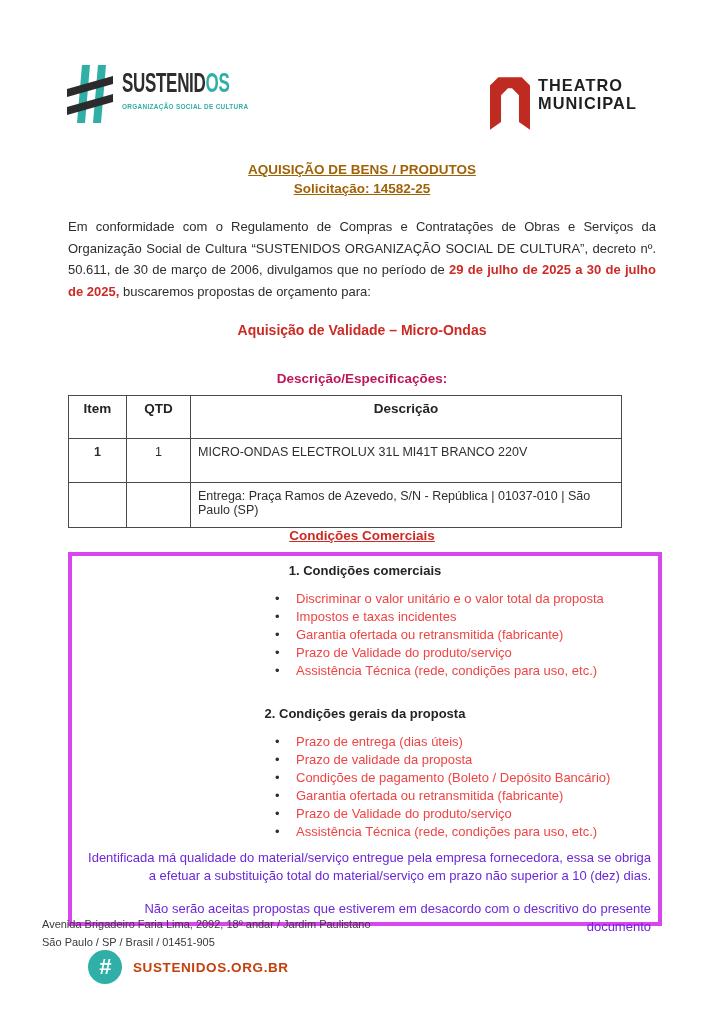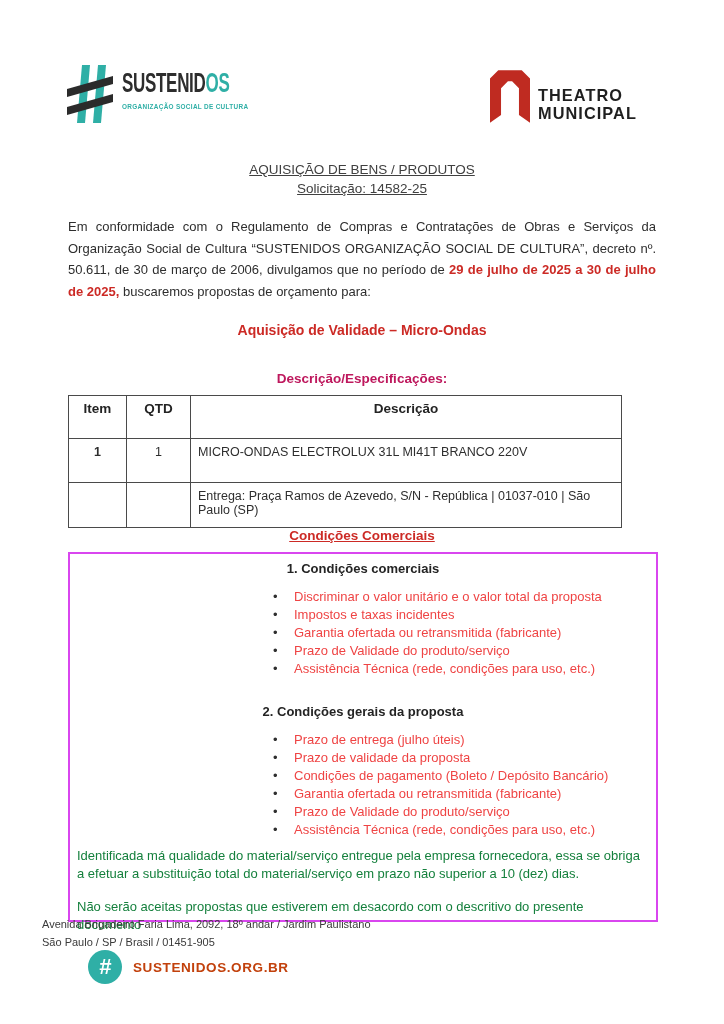--- a/index.html
+++ b/index.html
@@ -14,30 +14,30 @@
   .logo-sus-text{margin-left:9px;padding-top:6px;}
   .logo-sus-name{
     font-size:27px;font-weight:bold;letter-spacing:-0.5px;color:#2d2d2d;
     transform:scaleX(0.63);transform-origin:left top;white-space:nowrap;line-height:26px;
   }
   .logo-sus-name .teal{color:#2fafa6;}
   .logo-sus-tagline{
     margin-top:6px;font-size:8px;font-weight:bold;color:#2fafa6;letter-spacing:0.4px;
     transform:scaleX(0.80);transform-origin:left top;white-space:nowrap;
   }
-  .logo-theatro{position:absolute;left:490px;top:70px;display:flex;align-items:flex-end;}
+  .logo-theatro{position:absolute;left:490px;top:77px;display:flex;align-items:flex-start;}
   .logo-theatro svg{display:block;}
   .theatro-text{
     margin-left:8px;font-size:17px;font-weight:bold;color:#1f1f1f;
     letter-spacing:1.1px;line-height:18px;transform:scaleX(0.96);transform-origin:left center;
     white-space:nowrap;
   }
   
   .doc-title{position:absolute;left:0;top:160px;width:100%;text-align:center;
-    font-size:13.5px;font-weight:normal;line-height:19px;color:#404040;}
+    font-size:13.5px;font-weight:bold;line-height:19px;color:#a16207;}
   .doc-title div{text-decoration:underline;}
   
   .intro{position:absolute;left:68px;top:216px;width:588px;margin:0;
     font-size:13px;line-height:21.5px;text-align:justify;color:#2e2e2e;}
   .red-bold{color:#cc2a25;font-weight:bold;}
   
   .product-heading{position:absolute;left:0;top:322px;width:100%;text-align:center;
     font-size:14px;font-weight:bold;color:#cc2a25;}
   .spec-heading{position:absolute;left:0;top:371px;width:100%;text-align:center;
     font-size:13.5px;font-weight:bold;color:#be185d;}
@@ -48,32 +48,32 @@
   table.items td{height:36px;padding-top:6px;font-size:12.5px;color:#2e2e2e;}
   td.c-item{width:55px;text-align:center;font-weight:bold;font-size:13px;}
   td.c-qtd{width:61px;text-align:center;}
   td.c-desc,th.h-desc{padding-left:7px;padding-right:7px;text-align:left;}
   table.items th.h-desc{text-align:center;}
   tr.row2 td{height:37px;}
   
   .cond-heading{position:absolute;left:0;top:528px;width:100%;text-align:center;
     font-size:13.5px;font-weight:bold;color:#cc2a25;text-decoration:underline;}
   .box{position:absolute;left:68px;top:552px;width:586px;height:359px;
-    border:2px solid #d946ef;padding-top:7px;box-sizing:content-box;}
+    border:4px solid #d946ef;padding-top:7px;box-sizing:content-box;}
   .box-title{text-align:center;font-size:13px;font-weight:bold;color:#242424;line-height:16px;}
   .box-title.second{margin-top:26px;}
   ul.bullets{list-style:none;margin:11px 0 0 0;padding:0 0 0 196px;}
   ul.bullets li{
     position:relative;padding-left:28px;font-size:13px;line-height:18px;color:#ef4444;
   }
   ul.bullets li::before{
     content:"\2022";position:absolute;left:7px;top:0;font-size:13px;color:#2e2e2e;
   }
-  .note{margin:8px auto 0 auto;width:572px;text-align:left;
-    font-size:13px;line-height:17.5px;color:#15803d;}
+  .note{margin:8px auto 0 auto;width:572px;text-align:right;
+    font-size:13px;line-height:17.5px;color:#6d28d9;}
   .note.n2{margin-top:16px;}
   
   .footer-address{position:absolute;left:42px;top:916px;
     font-size:11px;line-height:17.5px;color:#3a3a3a;}
   .footer-brand{position:absolute;left:88px;top:950px;display:flex;align-items:center;}
   .fb-circle{
     width:34px;height:34px;border-radius:50%;background:#2fafa6;
     display:flex;align-items:center;justify-content:center;
   }
   .fb-circle span{color:#ffffff;font-size:22px;font-weight:bold;font-style:italic;line-height:34px;}
@@ -147,21 +147,21 @@
     <ul class="bullets">
       <li>Discriminar o valor unitário e o valor total da proposta</li>
       <li>Impostos e taxas incidentes</li>
       <li>Garantia ofertada ou retransmitida (fabricante)</li>
       <li>Prazo de Validade do produto/serviço</li>
       <li>Assistência Técnica (rede, condições para uso, etc.)</li>
     </ul>
 
     <div class="box-title second">2. Condições gerais da proposta</div>
     <ul class="bullets">
-      <li>Prazo de entrega (julho úteis)</li>
+      <li>Prazo de entrega (dias úteis)</li>
       <li>Prazo de validade da proposta</li>
       <li>Condições de pagamento (Boleto / Depósito Bancário)</li>
       <li>Garantia ofertada ou retransmitida (fabricante)</li>
       <li>Prazo de Validade do produto/serviço</li>
       <li>Assistência Técnica (rede, condições para uso, etc.)</li>
     </ul>
 
     <p class="note">Identificada má qualidade do material/serviço entregue pela empresa fornecedora, essa se obriga a efetuar a substituição total do material/serviço em prazo não superior a 10 (dez) dias.</p>
     <p class="note n2">Não serão aceitas propostas que estiverem em desacordo com o descritivo do presente documento</p>
   </div>

